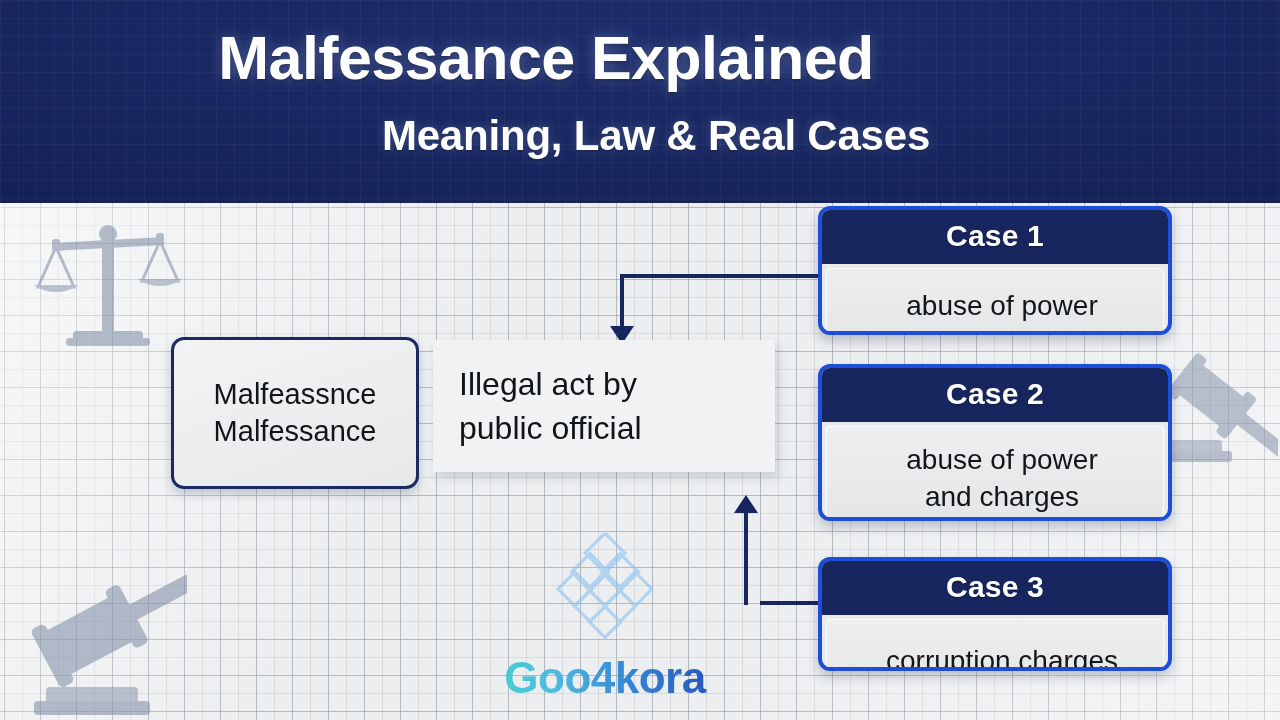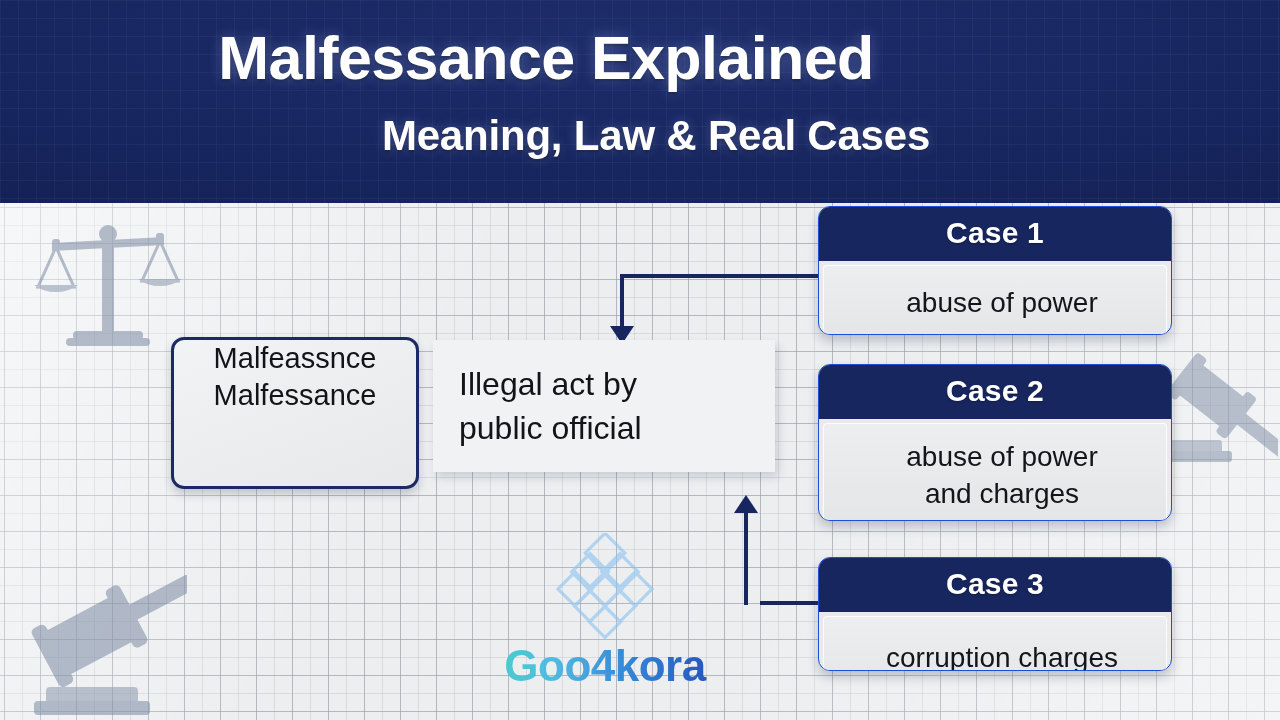--- a/index.html
+++ b/index.html
@@ -59,39 +59,39 @@
   
   .deco{position:absolute;pointer-events:none;}
   .deco svg{display:block;}
 
   
   .defbox{
     position:absolute;left:171px;top:337px;width:248px;height:152px;
     background:linear-gradient(160deg,#f2f3f4 0%,#e6e8ea 100%);
     border:3px solid #1b2a63;border-radius:13px;
     box-shadow:0 5px 10px rgba(30,40,70,.22);
-    display:flex;align-items:flex-start;justify-content:center;
+    display:flex;align-items:center;justify-content:center;
     text-align:center;color:#111418;font-size:29px;line-height:1.28;
     padding:0 10px;box-sizing:border-box;
   }
 
   
   .midpanel{
     position:absolute;left:433px;top:340px;width:342px;height:132px;
     background:#f1f2f3;
     box-shadow:3px 5px 9px rgba(40,50,75,.17);
     display:flex;align-items:center;
     padding-left:26px;box-sizing:border-box;
     color:#111418;font-size:32px;line-height:1.38;
   }
 
   
   .card{
     position:absolute;left:818px;width:354px;
-    border:1px solid #1d4ed8;border-radius:12px;
+    border:4px solid #1d4ed8;border-radius:12px;
     background:#e8eaec;overflow:hidden;
     box-shadow:0 6px 11px rgba(30,40,70,.24);
     box-sizing:border-box;
   }
   .card-head{
     background:#17265e;color:#fff;
     font-size:30px;font-weight:700;text-align:center;
     padding:9px 0 11px;letter-spacing:.2px;
     text-shadow:0 1px 2px rgba(0,0,0,.3);
   }
@@ -124,21 +124,21 @@
   #conn-bot-arrow{
     position:absolute;left:734px;top:495px;width:0;height:0;
     border-left:12px solid transparent;border-right:12px solid transparent;
     border-bottom:18px solid #17265e;
   }
 
   
   .wm{position:absolute;left:490px;top:533px;width:230px;text-align:center;pointer-events:none;}
   .wm-mark{display:block;margin:0 auto;opacity:.62;}
   .wm-text{
-    display:block;margin-top:0;font-size:44px;font-weight:700;letter-spacing:-.5px;
+    display:block;margin-top:12px;font-size:44px;font-weight:700;letter-spacing:-.5px;
     background:linear-gradient(90deg,#3fd0c9 0%,#49b8e0 28%,#2a7fd4 62%,#1b49b8 100%);
     -webkit-background-clip:text;background-clip:text;color:transparent;
     opacity:.95;
   }
 </style>
 </head>
 <body>
 
 <div id="stage">
 

